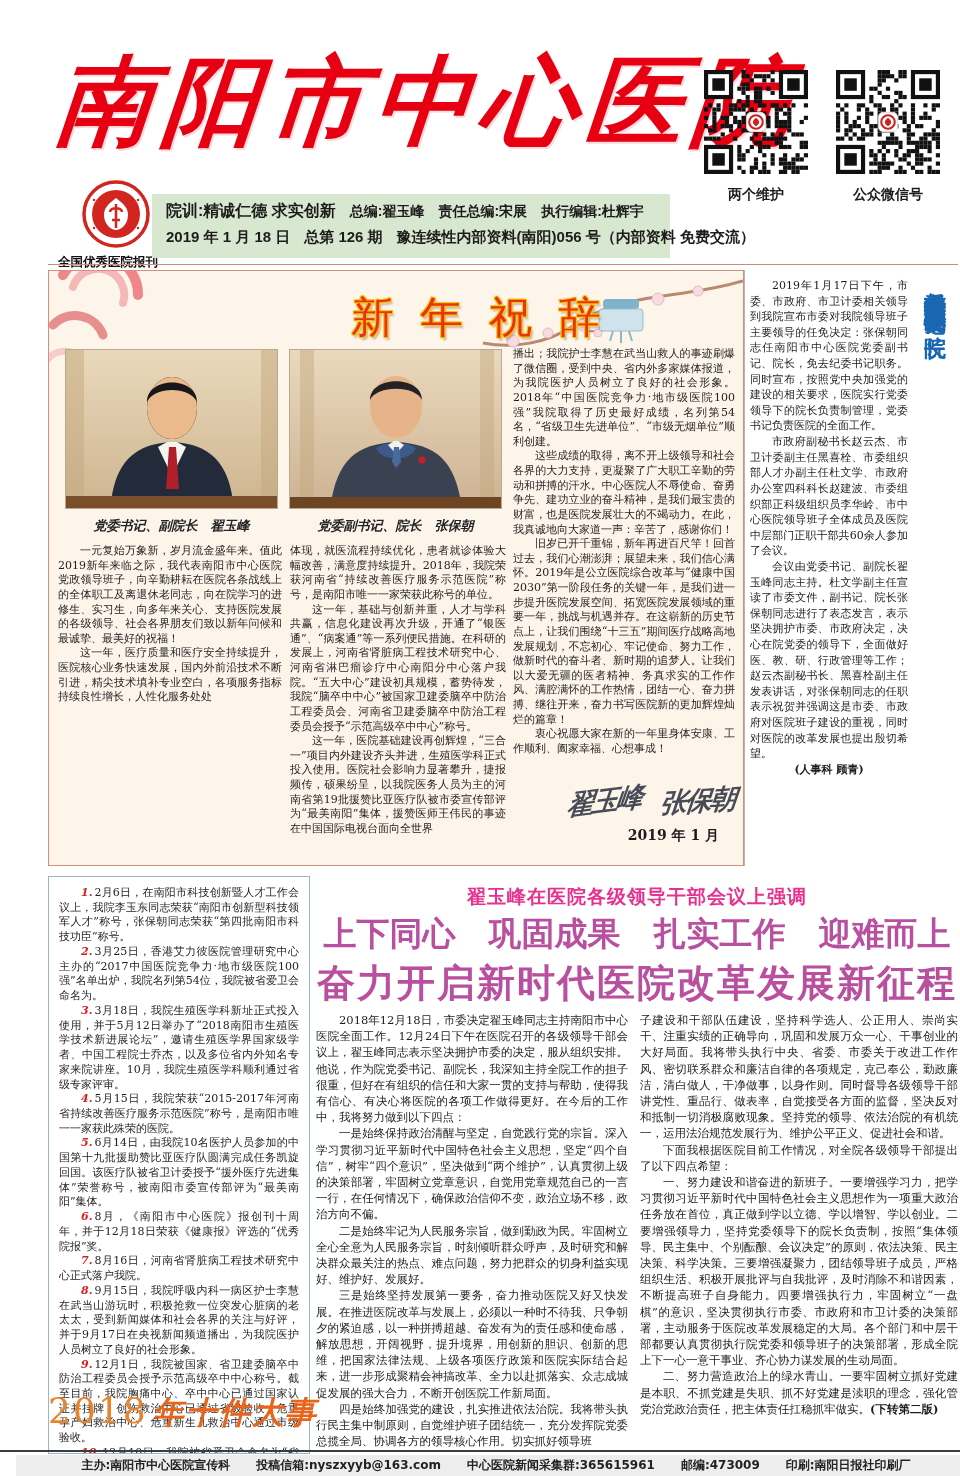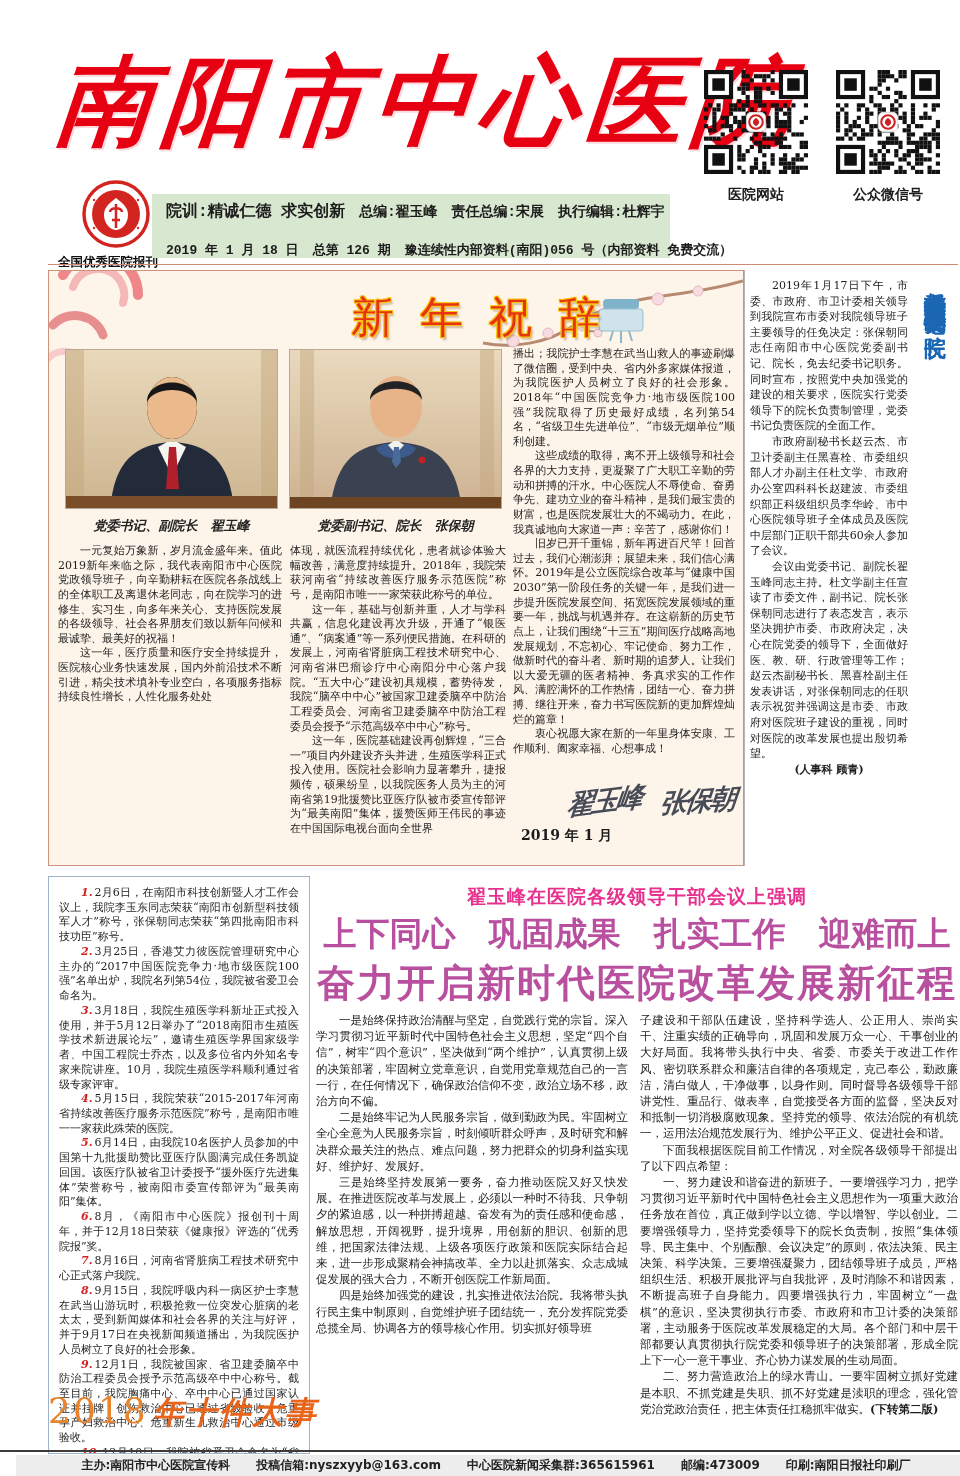--- a/index.html
+++ b/index.html
@@ -9,25 +9,25 @@
   .abs{position:absolute}
 
   
   .masthead-title{left:56px;top:26px;width:645px;height:158px;color:#e60012;
     font-family:"DejaVu Serif",serif;font-weight:bold;font-style:italic;
     font-size:97px;line-height:150px;letter-spacing:9px;white-space:nowrap;
     transform:skewX(-5deg);text-shadow:2px 2px 0 rgba(230,0,18,.15)}
   .emblem-wrap{left:58px;top:180px;width:92px;text-align:right}
   .award-badge{font-family:"DejaVu Sans","Liberation Sans",sans-serif;font-weight:bold;font-size:12.5px;color:#111;margin-top:2px;white-space:nowrap}
   .info-bar{left:152px;top:194px;width:518px;height:64px;background:#d8e7cf;
-    font-family:Liberation Mono, monospace;padding:7px 12px 0 14px}
+    font-family:Liberation Sans, sans-serif;padding:7px 12px 0 14px}
   .info-row1{display:flex;align-items:baseline;gap:14px;white-space:nowrap}
   .motto{font-size:16px;font-weight:bold}
   .ed{font-size:14px;font-weight:bold}
-  .info-row2{margin-top:19px;font-size:13px;font-weight:bold;white-space:nowrap;display:flex;gap:14px}
+  .info-row2{margin-top:6px;font-size:15px;font-weight:bold;white-space:nowrap;display:flex;gap:14px}
   .qr-block{top:70px;width:112px;text-align:center}
   .qr-web{left:700px}.qr-wx{left:832px}
   .qr-label{font-family:"DejaVu Sans",sans-serif;font-weight:bold;font-size:14px;margin-top:8px}
   .head-rule{left:48px;top:264px;width:910px;height:1px;background:#cf8a76}
 
   
   .greet{left:48px;top:270px;width:696px;height:596px;background:#fdf4ea;border:1px solid #d0917c;overflow:hidden}
   .greet-title{left:278px;top:288px;width:420px;text-align:center;font-weight:normal;font-size:43px;letter-spacing:26px;color:#e73312;white-space:nowrap;
      text-shadow:-1px -1px 0 #f6c410,1px -1px 0 #f6c410,-1px 1px 0 #f6c410,1px 1px 0 #f6c410,2px 3px 2px rgba(120,60,0,.35)}
   .photo{width:213px;height:160px;border:1px solid #b9a896;overflow:hidden}
@@ -285,21 +285,21 @@
           <rect x="72" y="0" width="28" height="28" fill="#111"></rect>
           <rect x="76" y="4" width="20" height="20" fill="#fff"></rect>
           <rect x="80" y="8" width="12" height="12" fill="#111"></rect>
           <rect x="0" y="72" width="28" height="28" fill="#111"></rect>
           <rect x="4" y="76" width="20" height="20" fill="#fff"></rect>
           <rect x="8" y="80" width="12" height="12" fill="#111"></rect>
           <rect x="41" y="41" width="18" height="18" rx="4" fill="#fff" stroke="#ddd"></rect>
           <circle cx="50" cy="50" r="6.5" fill="none" stroke="#c22" stroke-width="2"></circle>
           <path d="M50 46 C46 49 46 52 50 54 C54 52 54 49 50 46 Z" fill="#c22"></path>
         </svg></div>
-    <div class="qr-label">医院网站</div>
+    <div class="qr-label">两个维护</div>
   </div>
   <div class="abs qr-block qr-wx">
     <div class="qr"><svg width="104" height="104" viewBox="0 0 100 100">
           <rect x="40" y="0" width="4" height="4" fill="#111"></rect>
           <rect x="44" y="0" width="4" height="4" fill="#111"></rect>
           <rect x="48" y="0" width="4" height="4" fill="#111"></rect>
           <rect x="60" y="0" width="4" height="4" fill="#111"></rect>
           <rect x="64" y="0" width="4" height="4" fill="#111"></rect>
           <rect x="40" y="4" width="4" height="4" fill="#111"></rect>
           <rect x="44" y="4" width="4" height="4" fill="#111"></rect>
@@ -644,21 +644,21 @@
       <p class="ni">播出；我院护士李慧在武当山救人的事迹刷爆了微信圈，受到中央、省内外多家媒体报道，为我院医护人员树立了良好的社会形象。2018年“中国医院竞争力·地市级医院100强”我院取得了历史最好成绩，名列第54名，“省级卫生先进单位”、“市级无烟单位”顺利创建。</p>
       <p>这些成绩的取得，离不开上级领导和社会各界的大力支持，更凝聚了广大职工辛勤的劳动和拼搏的汗水。中心医院人不辱使命、奋勇争先、建功立业的奋斗精神，是我们最宝贵的财富，也是医院发展壮大的不竭动力。在此，我真诚地向大家道一声：辛苦了，感谢你们！</p>
       <p>旧岁已开千重锦，新年再进百尺竿！回首过去，我们心潮澎湃；展望未来，我们信心满怀。2019年是公立医院综合改革与“健康中国2030”第一阶段任务的关键一年，是我们进一步提升医院发展空间、拓宽医院发展领域的重要一年，挑战与机遇并存。在这崭新的历史节点上，让我们围绕“十三五”期间医疗战略高地发展规划，不忘初心、牢记使命、努力工作，做新时代的奋斗者、新时期的追梦人。让我们以大爱无疆的医者精神、务真求实的工作作风、满腔满怀的工作热情，团结一心、奋力拼搏、继往开来，奋力书写医院新的更加辉煌灿烂的篇章！</p>
       <p>衷心祝愿大家在新的一年里身体安康、工作顺利、阖家幸福、心想事成！</p>
     </div>
 
     <div style="position:absolute;left:464px;top:512px;width:222px;display:flex;justify-content:flex-end;gap:18px">
       <span class="sig">翟玉峰</span>
       <span class="sig sig2">张保朝</span>
     </div>
-    <div style="position:absolute;left:472px;top:556px;width:214px;text-align:left;font-weight:bold;font-size:14px">2019 年 1 月</div>
+    <div style="position:absolute;left:456px;top:556px;width:214px;text-align:right;font-weight:bold;font-size:14px">2019 年 1 月</div>
   </div>
 
   <div class="abs vdiv"></div>
   <div class="abs appoint">
     <div class="ap-body">
       <p>2019年1月17日下午，市委、市政府、市卫计委相关领导到我院宣布市委对我院领导班子主要领导的任免决定：张保朝同志任南阳市中心医院党委副书记、院长，免去纪委书记职务。同时宣布，按照党中央加强党的建设的相关要求，医院实行党委领导下的院长负责制管理，党委书记负责医院的全面工作。</p>
       <p>市政府副秘书长赵云杰、市卫计委副主任黑喜栓、市委组织部人才办副主任杜文学、市政府办公室四科科长赵建波、市委组织部正科级组织员李华岭、市中心医院领导班子全体成员及医院中层部门正职干部共60余人参加了会议。</p>
       <p>会议由党委书记、副院长翟玉峰同志主持。杜文学副主任宣读了市委文件，副书记、院长张保朝同志进行了表态发言，表示坚决拥护市委、市政府决定，决心在院党委的领导下，全面做好医、教、研、行政管理等工作；赵云杰副秘书长、黑喜栓副主任发表讲话，对张保朝同志的任职表示祝贺并强调这是市委、市政府对医院班子建设的重视，同时对医院的改革发展也提出殷切希望。</p>
       <p style="text-align:center;font-weight:bold;text-indent:0">(人事科  顾青)</p>
     </div>
@@ -680,20 +680,21 @@
   <div class="events-title">
     <span class="ev-year">2018</span>
     <span class="ev-rest">年十件大事</span>
   </div>
 
   <div class="abs kicker">翟玉峰在医院各级领导干部会议上强调</div>
   <div class="abs headline1">上下同心　巩固成果　扎实工作　迎难而上</div>
   <div class="abs headline2">奋力开启新时代医院改革发展新征程</div>
 
   <div class="abs scol sc1">
+    <p>2018年12月18日，市委决定翟玉峰同志主持南阳市中心医院全面工作。12月24日下午在医院召开的各级领导干部会议上，翟玉峰同志表示坚决拥护市委的决定，服从组织安排。他说，作为院党委书记、副院长，我深知主持全院工作的担子很重，但好在有组织的信任和大家一贯的支持与帮助，使得我有信心、有决心将医院的各项工作做得更好。在今后的工作中，我将努力做到以下四点：</p>
     <p>一是始终保持政治清醒与坚定，自觉践行党的宗旨。深入学习贯彻习近平新时代中国特色社会主义思想，坚定“四个自信”，树牢“四个意识”，坚决做到“两个维护”，认真贯彻上级的决策部署，牢固树立党章意识，自觉用党章规范自己的一言一行，在任何情况下，确保政治信仰不变，政治立场不移，政治方向不偏。</p>
     <p>二是始终牢记为人民服务宗旨，做到勤政为民。牢固树立全心全意为人民服务宗旨，时刻倾听群众呼声，及时研究和解决群众最关注的热点、难点问题，努力把群众的切身利益实现好、维护好、发展好。</p>
     <p>三是始终坚持发展第一要务，奋力推动医院又好又快发展。在推进医院改革与发展上，必须以一种时不待我、只争朝夕的紧迫感，以一种拼搏超越、奋发有为的责任感和使命感，解放思想，开阔视野，提升境界，用创新的胆识、创新的思维，把国家法律法规、上级各项医疗政策和医院实际结合起来，进一步形成聚精会神搞改革、全力以赴抓落实、众志成城促发展的强大合力，不断开创医院工作新局面。</p>
     <p>四是始终加强党的建设，扎实推进依法治院。我将带头执行民主集中制原则，自觉维护班子团结统一，充分发挥院党委总揽全局、协调各方的领导核心作用。切实抓好领导班</p>
   </div>
   <div class="abs scol sc2">
     <p class="ni">子建设和干部队伍建设，坚持科学选人、公正用人、崇尚实干、注重实绩的正确导向，巩固和发展万众一心、干事创业的大好局面。我将带头执行中央、省委、市委关于改进工作作风、密切联系群众和廉洁自律的各项规定，克己奉公，勤政廉洁，清白做人，干净做事，以身作则。同时督导各级领导干部讲党性、重品行、做表率，自觉接受各方面的监督，坚决反对和抵制一切消极腐败现象。坚持党的领导、依法治院的有机统一，运用法治规范发展行为、维护公平正义、促进社会和谐。</p>
     <p>下面我根据医院目前工作情况，对全院各级领导干部提出了以下四点希望：</p>
     <p>一、努力建设和谐奋进的新班子。一要增强学习力，把学习贯彻习近平新时代中国特色社会主义思想作为一项重大政治任务放在首位，真正做到学以立德、学以增智、学以创业。二要增强领导力，坚持党委领导下的院长负责制，按照“集体领导、民主集中、个别酝酿、会议决定”的原则，依法决策、民主决策、科学决策。三要增强凝聚力，团结领导班子成员，严格组织生活、积极开展批评与自我批评，及时消除不和谐因素，不断提高班子自身能力。四要增强执行力，牢固树立“一盘棋”的意识，坚决贯彻执行市委、市政府和市卫计委的决策部署，主动服务于医院改革发展稳定的大局。各个部门和中层干部都要认真贯彻执行院党委和领导班子的决策部署，形成全院上下一心一意干事业、齐心协力谋发展的生动局面。</p>
     <p><span>二、努力营造政治上的绿水青山。一要牢固树立抓好党建是本职、不抓党建是失职、抓不好党建是渎职的理念，强化管党治党政治责任，把主体责任扛稳抓牢做实。</span><span class="continued">(下转第二版)</span></p>

